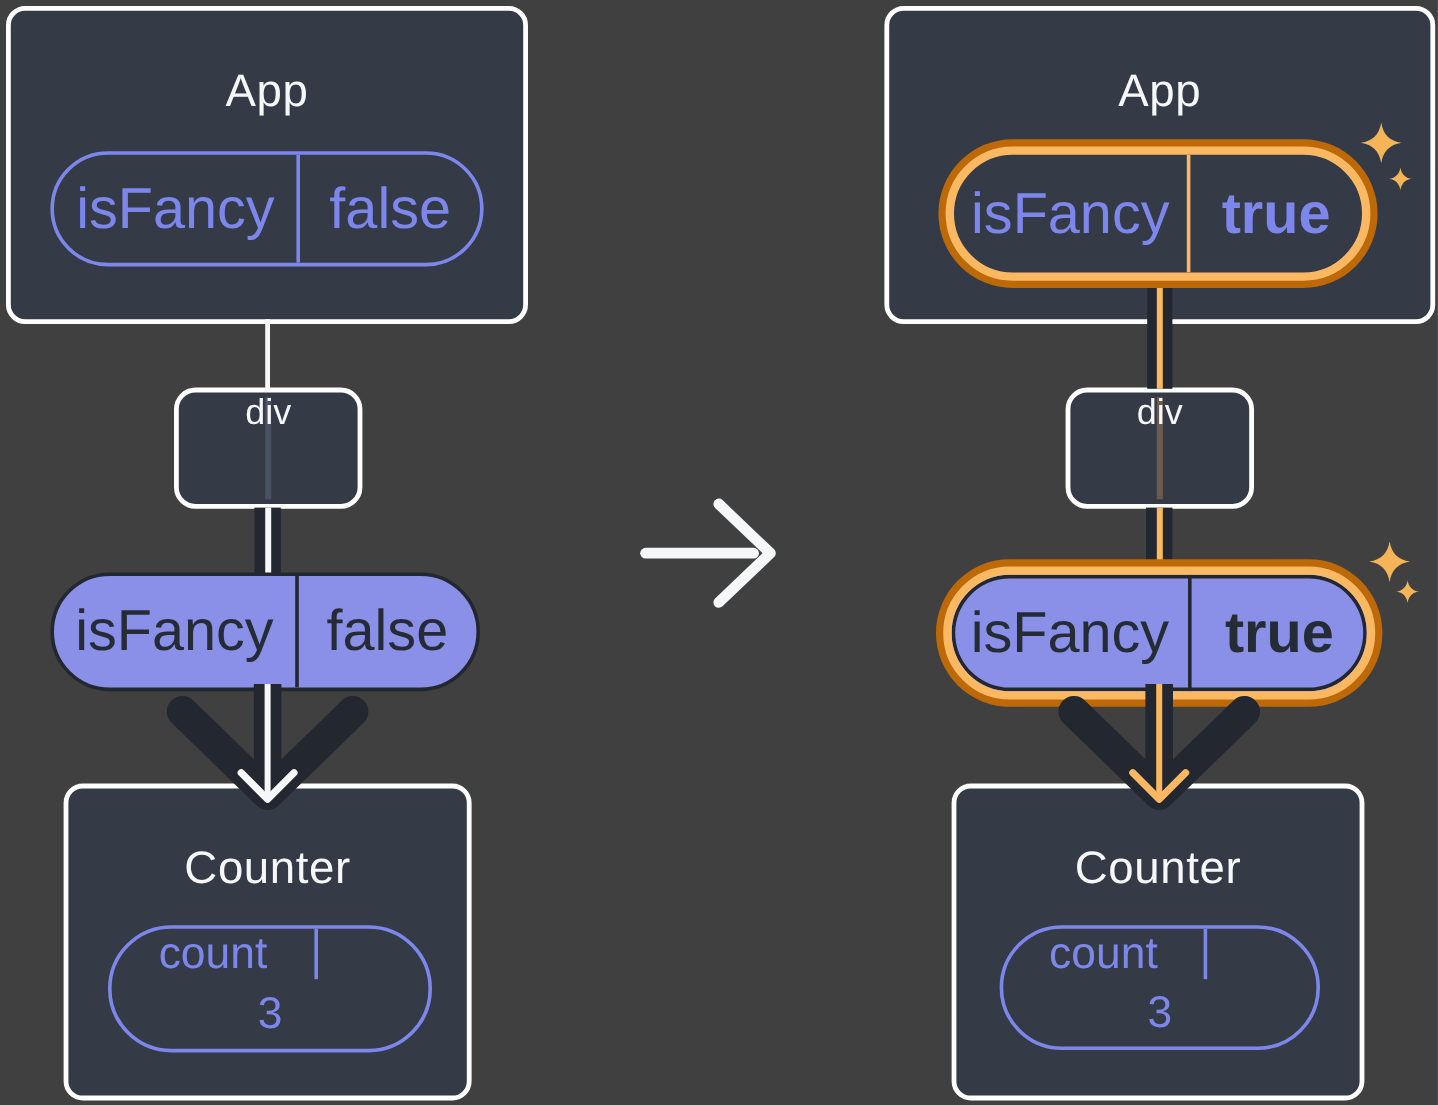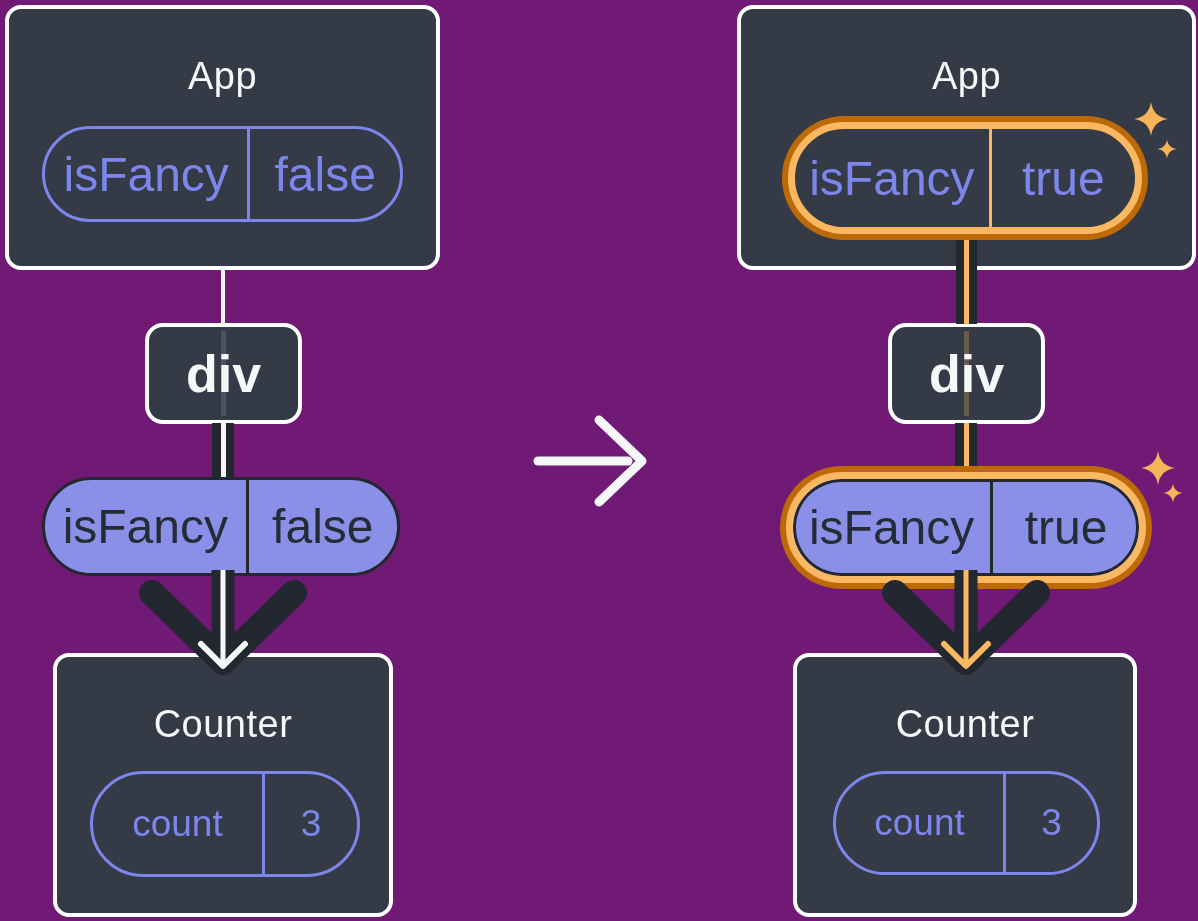--- a/index.html
+++ b/index.html
@@ -1,17 +1,17 @@
 <!DOCTYPE html>
 <html><head>
 <meta charset="utf-8">
 <style>
   html,body{margin:0;padding:0;background:#4D6670;}
   .stage{
-    position:relative;width:1198px;height:921px;background:#701a75;
+    position:relative;width:1198px;height:921px;background:#404040;
     font-family:"Liberation Sans",sans-serif;overflow:hidden;
   }
   .card{
     position:absolute;background:#343A46;border:4px solid #FFFFFF;
     border-radius:16px;box-sizing:border-box;z-index:1;
   }
   .card-title{
     position:absolute;left:0;right:0;text-align:center;color:#F6F7F9;
     font-size:38px;font-weight:500;letter-spacing:.5px;z-index:2;
   }
@@ -30,26 +30,26 @@
     border:7px solid #FBB863;box-shadow:0 0 0 6px #BE6908;
     background:#343A46;color:#7D87EB;border-radius:62px;
   }
   .pill-hl-app .seg.key{border-right:3px solid #FBB863;}
   .pill-hl-filled{
     border:7px solid #FBB863;
     box-shadow:0 0 0 6px #BE6908, inset 0 0 0 3px #23272F;
     background:#8A90E8;color:#262C36;border-radius:62px;
   }
   .pill-hl-filled .seg.key{border-right:3px solid #23272F;}
-  .bold{font-weight:400;}
-  .counter-pill{font-size:37px;border-radius:70px;}
+  .bold{font-weight:700;}
+  .counter-pill{font-size:37px;border-radius:70px;flex-direction:column;}
   .counter-pill .seg.key{width:64%;}
   .div-card{
-    display:flex;align-items:center;justify-content:center;
-    border-radius:18px;color:#F6F7F9;font-size:52px;font-weight:700;
+    display:flex;align-items:flex-start;justify-content:center;
+    border-radius:18px;color:#F6F7F9;font-size:30px;font-weight:400;
   }
   .flow-line{
     position:absolute;left:calc(50% - 2.5px);top:4px;bottom:4px;width:5px;
     z-index:1;
   }
   .flow-line.ghost-white{background:rgba(160,170,210,.22);}
   .flow-line.ghost-orange{background:rgba(251,184,99,.28);}
   .connector{position:absolute;z-index:2;}
   .arrow-svg{position:absolute;z-index:4;overflow:visible;}
   .sparkle-svg{position:absolute;z-index:5;overflow:visible;}

